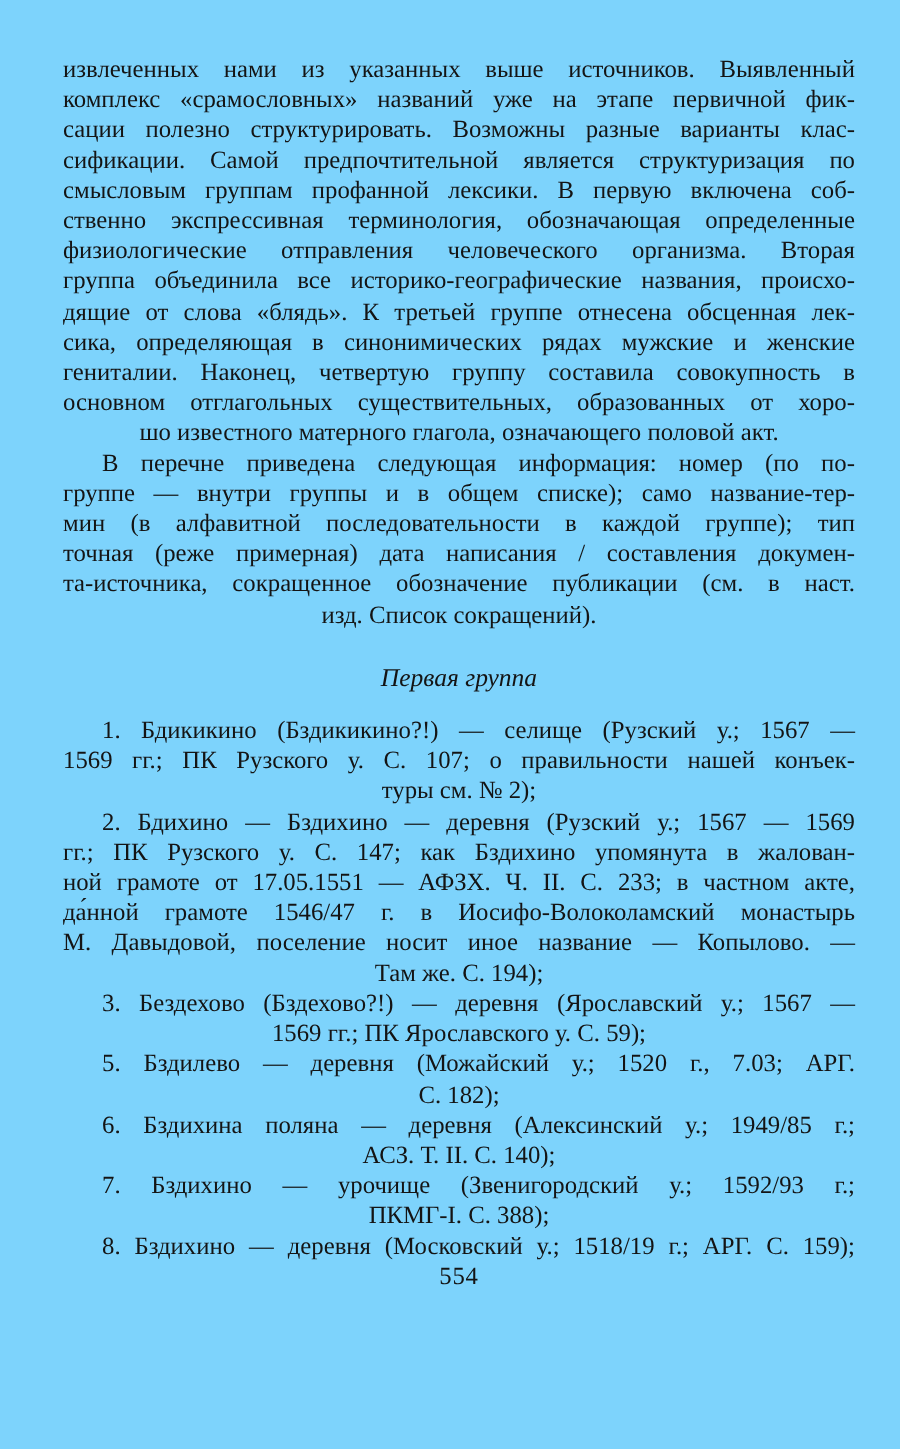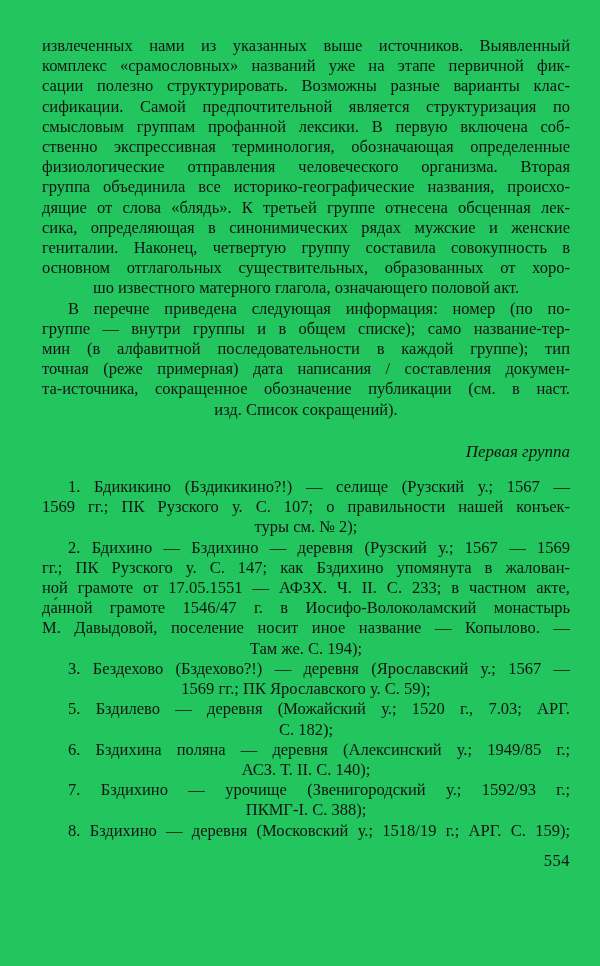--- a/index.html
+++ b/index.html
@@ -5,21 +5,21 @@
   html, body {
     margin: 0;
     padding: 0;
     background: #ffffff;
   }
   .page {
     position: relative;
     box-sizing: border-box;
     width: 600px;
     height: 966px;
-    background: #22c55e;
+    background: #7dd3fc;
     overflow: hidden;
     padding: 36px 30px 0 42px;
     font-family: "Liberation Serif", "DejaVu Serif", serif;
     font-size: 16.5px;
     line-height: 20.2px;
     color: #141414;
   }
   .block { margin: 0; }
   .line {
     text-align: center;
@@ -30,26 +30,25 @@
     text-align: justify;
     text-align-last: justify;
   }
   .line.ind {
     text-indent: 26px;
   }
   .heading {
     font-style: italic;
     font-weight: normal;
     font-size: 17px;
-    text-align: right;
+    text-align: center;
     margin: 22px 0 15px 0;
   }
   .page-number {
-    text-align: right;
-    margin-top: 10px;
+    text-align: center;
     letter-spacing: 0.5px;
   }
 </style>
 </head>
 <body>
 
 <div class="page">
   <div id="paragraphs">
       <div class="block">
         <div class="line just">извлеченных нами из указанных выше источников. Выявленный</div>

